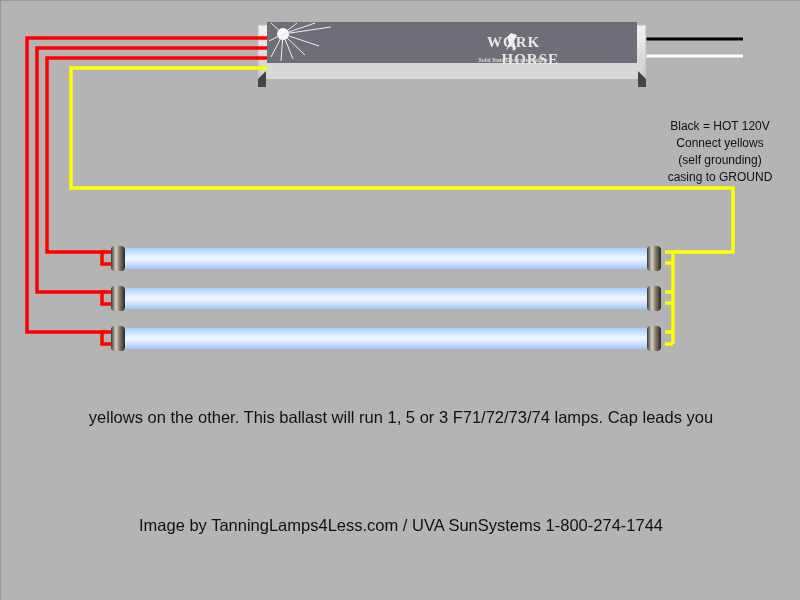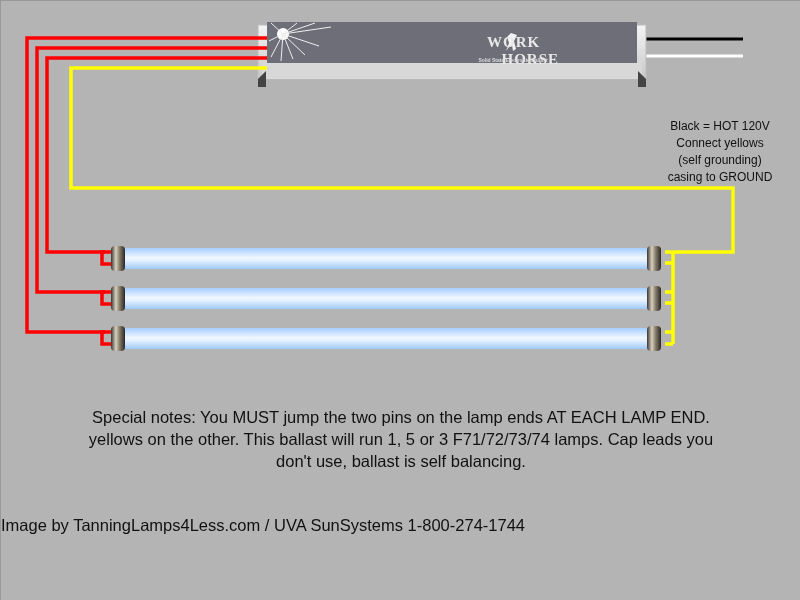--- a/index.html
+++ b/index.html
@@ -2,21 +2,21 @@
 <html><head>
 <meta charset="utf-8">
 <style>
   html, body { margin:0; padding:0; }
   body { width:800px; height:600px; overflow:hidden; background:#b4b4b4; }
   #stage { position:relative; width:800px; height:600px; background:#b4b4b4; box-sizing:border-box; border-left:1px solid #999; border-top:1px solid #999; }
   svg.diagram { position:absolute; left:0; top:0; }
   .txt { font-family:"Liberation Sans", sans-serif; color:#111; position:absolute; }
   .legend { left:640px; top:69px; width:158px; text-align:center; font-size:12px; line-height:17px;margin-top:48px; }
   .notes { left:30px; top:405px; width:740px; text-align:center; font-size:16.5px; line-height:22px; }
-  .credit { left:0; top:515px; width:800px; font-size:16.5px; }
+  .credit { left:0; top:515px; width:800px; text-align:center; font-size:16.5px; }
   .ballast-brand { position:absolute; left:468px; top:33px; width:90px; text-align:right; font-family:"Liberation Serif", serif; font-size:15px; font-weight:bold; color:#e8e8e8; letter-spacing:1px; }
   .ballast-sub { position:absolute; left:462px; top:56px; width:100px; text-align:center; font-family:"Liberation Sans", sans-serif; font-size:5px; font-weight:bold; color:#ddd; }
 </style>
 </head>
 <body>
 
 <div id="stage">
   <svg class="diagram" width="800" height="600" viewBox="0 0 800 600">
     <defs>
       <linearGradient id="tube" x1="0" y1="0" x2="0" y2="1">
@@ -112,19 +112,17 @@
   <div class="ballast-sub">Solid State Electronic Ballast</div>
 
   <div class="txt legend">
     <div>Black = HOT 120V</div>
     <div>Connect yellows</div>
     <div>(self grounding)</div>
     <div>casing to GROUND</div>
   </div>
 
   <div class="txt notes">
-    <div>Special notes:  You MUST jump the two pins on the lamp ends AT EACH LAMP END.</div>
     <div>yellows on the other.  This ballast will run 1, 5 or 3 F71/72/73/74 lamps.  Cap leads you</div>
-    <div>don't use, ballast is self balancing.</div>
   </div>
 
   <div class="txt credit">Image by TanningLamps4Less.com / UVA SunSystems 1-800-274-1744</div>
 </div>
 
 </body></html>

